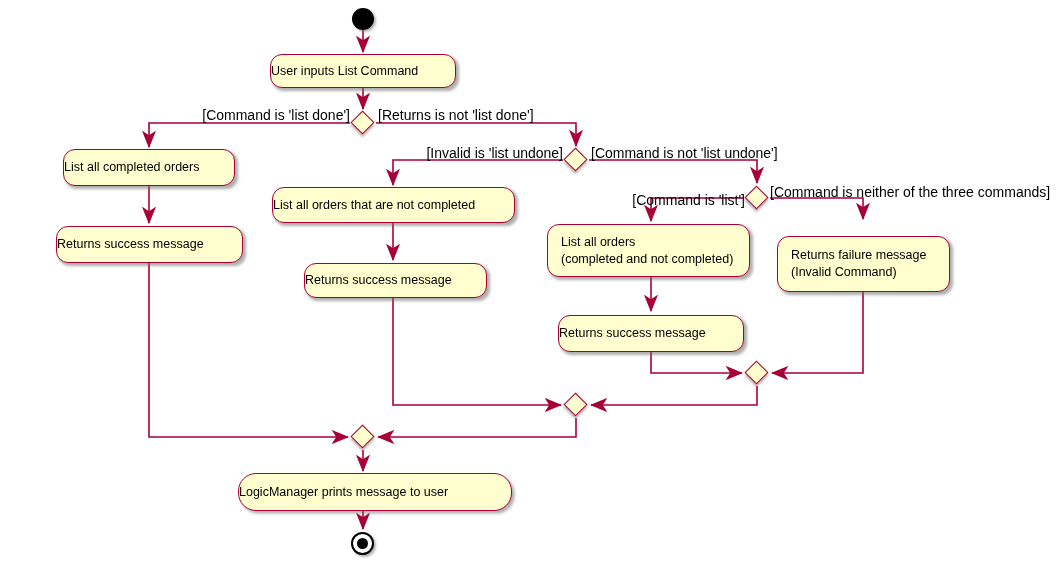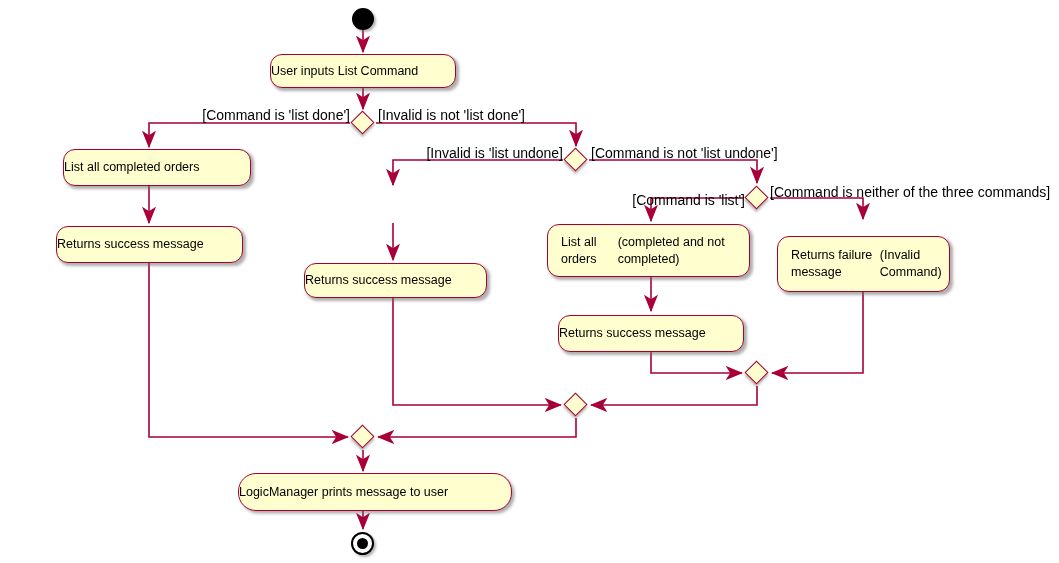--- a/index.html
+++ b/index.html
@@ -25,21 +25,21 @@
     line-height:1.35;
     white-space:nowrap;
     box-shadow:2.5px 2.5px 3px rgba(110,110,110,0.55);
     z-index:2;
   }
   .activity.multi {
     justify-content:flex-start;
     padding-left:13px;
     white-space:normal;
   }
-  .activity.multi .lines { display:flex; flex-direction:row; }
+  .activity.multi .lines { display:flex; flex-direction:column; }
   .diamond {
     position:absolute;
     width:15px; height:15px;
     background:#FEFECE;
     border:1.7px solid #A80036;
     transform:rotate(45deg);
     box-shadow:2px 2px 2.5px rgba(110,110,110,0.5);
     z-index:2;
   }
   .guard {
@@ -110,34 +110,37 @@
   </svg>
 
   <div class="start-node"></div>
 
   <div class="activity" style="left:270px; top:54px; width:186px; height:34px;">
     <span>User inputs List Command</span>
   </div>
 
   <div class="diamond" style="left:354px; top:114px;"></div>
   <div class="guard right-anchor" style="left:350px; top:107px;">[Command is 'list done']</div>
-  <div class="guard" style="left:378px; top:107px;">[Invalid is not 'list done']</div>
+  <div class="guard" style="left:378px; top:107px;">[Returns is not 'list done']</div>
 
-  <div class="activity" style="left:63px; top:149px; width:188px; height:37px;">
+  <div class="activity" style="left:63px; top:149px; width:172px; height:37px;">
     <span>List all completed orders</span>
   </div>
 
   <div class="activity" style="left:56px; top:226px; width:187px; height:37px;">
     <span>Returns success message</span>
   </div>
 
   <div class="diamond" style="left:567px; top:151px;"></div>
   <div class="guard right-anchor" style="left:563px; top:145px;">[Invalid is 'list undone]</div>
   <div class="guard" style="left:591px; top:145px;">[Command is not 'list undone']</div>
 
+  <div class="activity" style="left:272px; top:187px; width:243px; height:36px;">
+    <span>List all orders that are not completed</span>
+  </div>
 
   <div class="activity" style="left:304px; top:263px; width:183px; height:35px;">
     <span>Returns success message</span>
   </div>
 
   <div class="diamond" style="left:748px; top:189px;"></div>
   <div class="guard right-anchor" style="left:745px; top:192px;">[Command is 'list']</div>
   <div class="guard" style="left:770px; top:184px;">[Command is neither of the three commands]</div>
 
   <div class="activity multi" style="left:547px; top:224px; width:203px; height:53px;">

